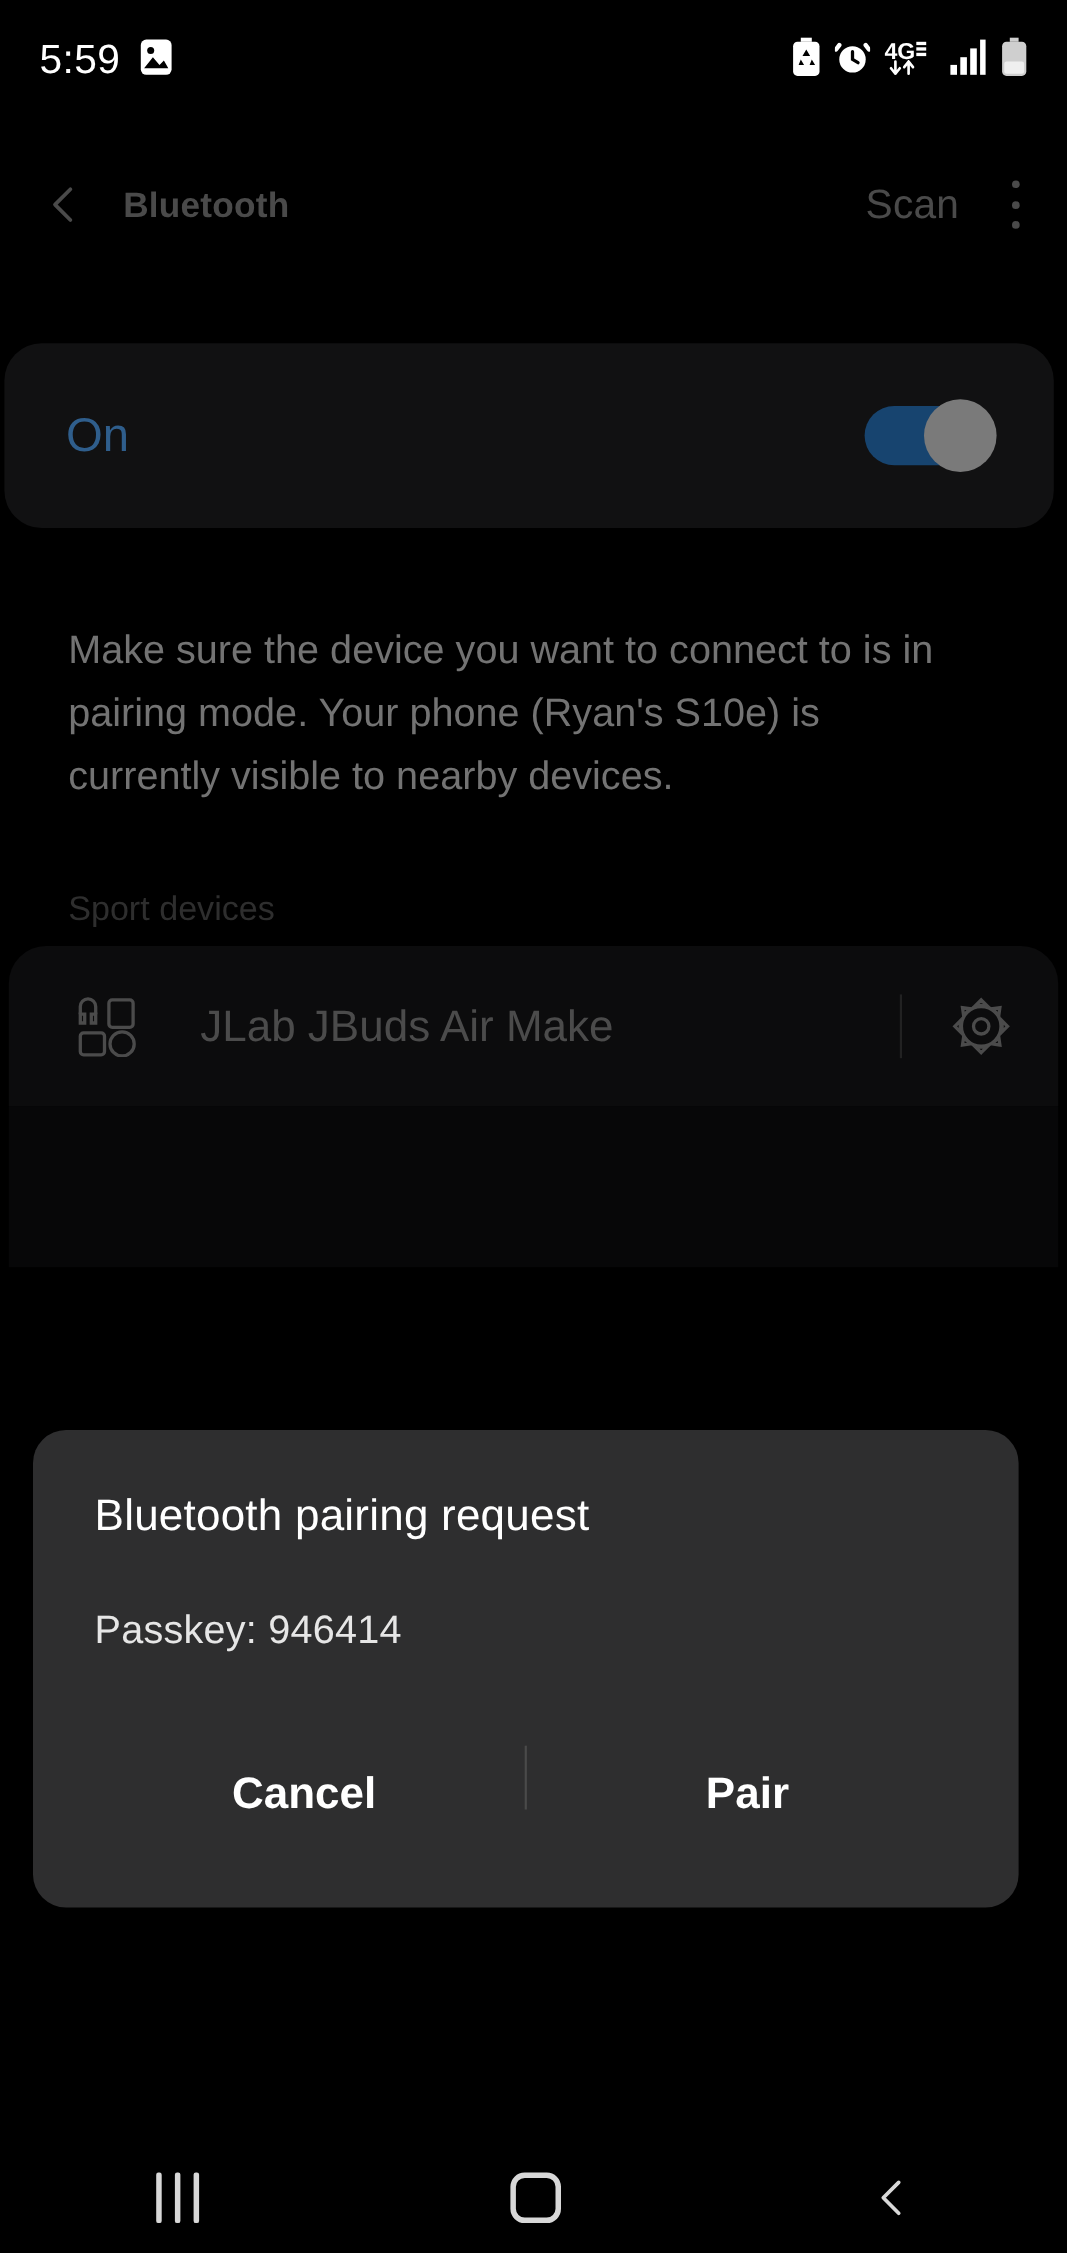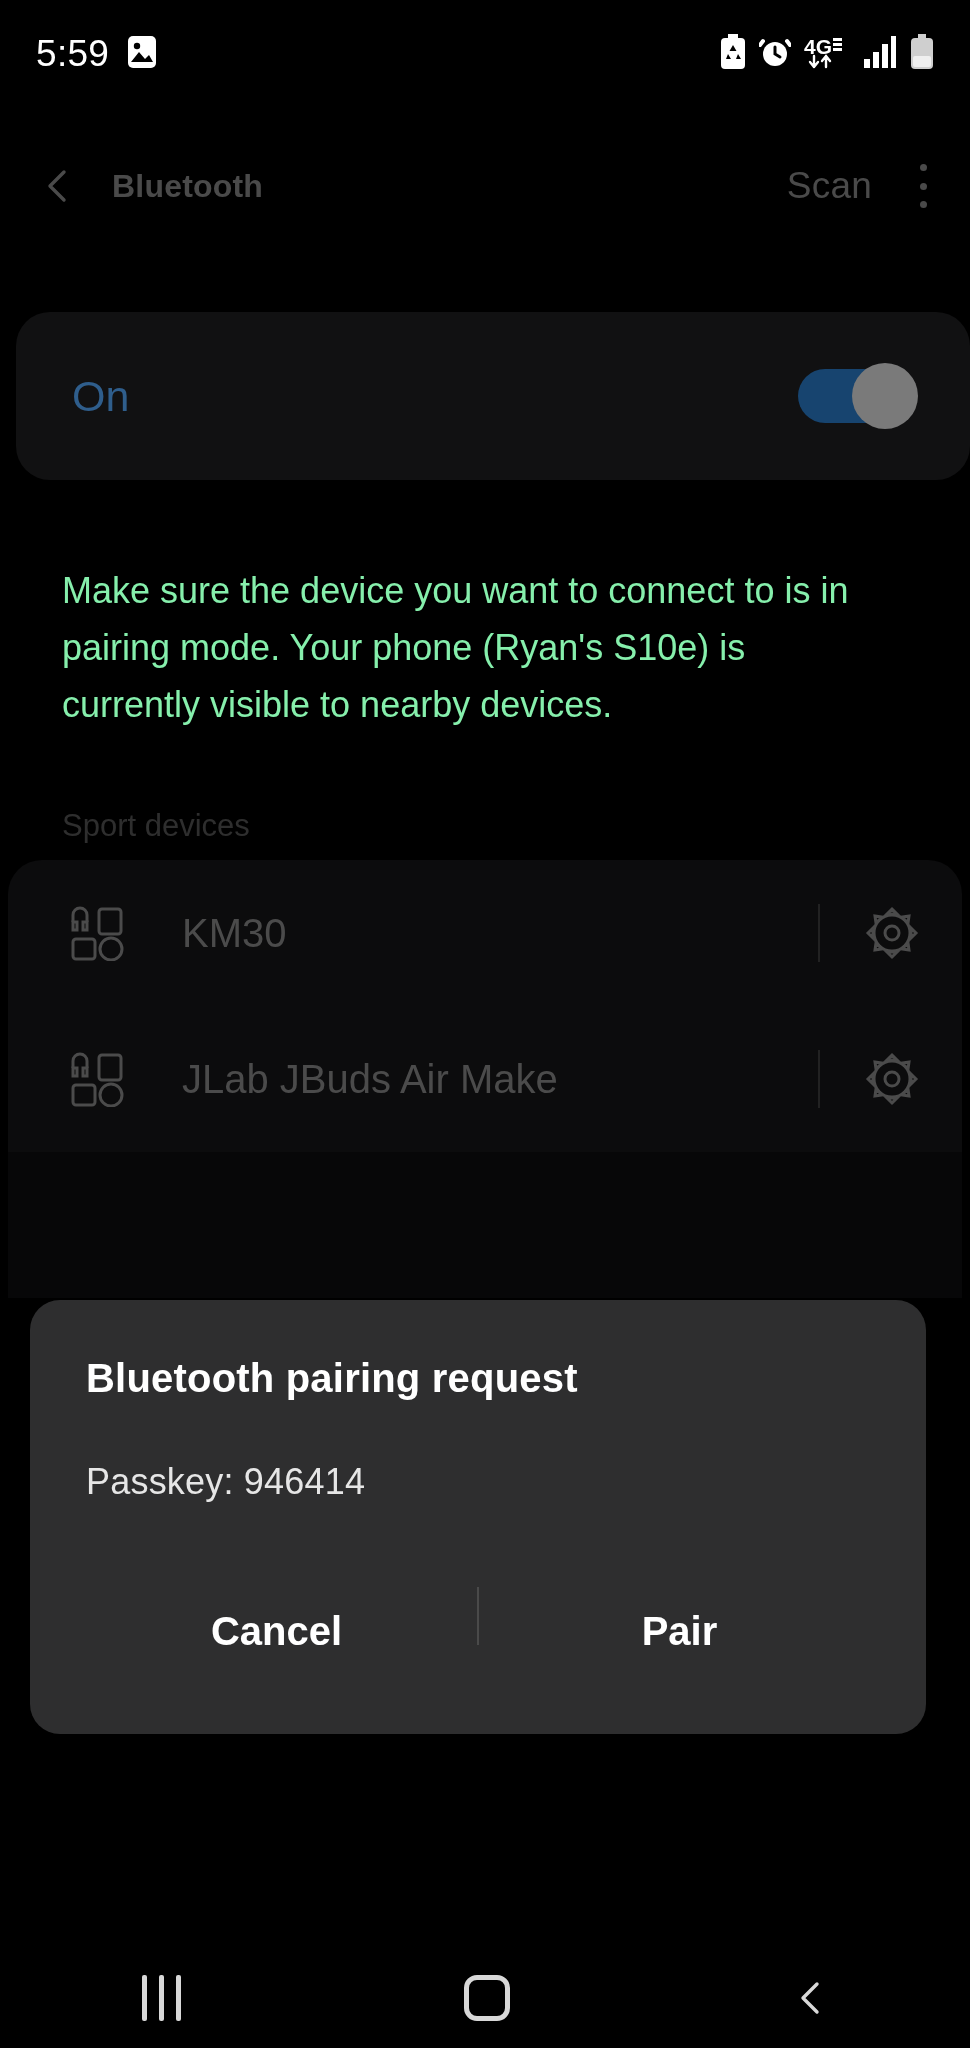--- a/index.html
+++ b/index.html
@@ -36,37 +36,37 @@
   }
   .appbar-spacer { flex:1; }
   .scan-btn { color:#4a4a4a; font-size:37px; letter-spacing:.2px; }
   .overflow-btn {
     margin-left:46px; width:10px; height:44px;
     display:flex; flex-direction:column; justify-content:space-between; align-items:center;
   }
   .overflow-btn i { display:block; width:7px; height:7px; border-radius:50%; background:#4a4a4a; }
 
   .switch-card {
-    position:absolute; top:312px; left:16px; width:954px; height:168px;
+    position:absolute; top:312px; left:4px; width:954px; height:168px;
     background:#111112; border-radius:34px;
     display:flex; align-items:center; padding:0 56px;
   }
   .switch-label { color:#2f5e8c; font-size:43px; }
   .switch-track {
     margin-left:auto; width:116px; height:54px; border-radius:27px;
     background:#17446f; position:relative;
   }
   .switch-thumb {
     position:absolute; top:-6px; right:-4px;
     width:66px; height:66px; border-radius:50%; background:#7a7a7a;
   }
 
   .hint {
     position:absolute; top:562px; left:62px; width:830px;
-    color:#86efac; font-size:36px; line-height:57px;
+    color:#737373; font-size:36px; line-height:57px;
   }
 
   .section-head {
     position:absolute; top:808px; left:62px;
     color:#2e2e2e; font-size:31px;
   }
 
   .device-list { position:absolute; top:860px; left:8px; width:954px; }
   .device-row {
     height:146px; display:flex; align-items:center;
@@ -77,21 +77,21 @@
   .dev-name { margin-left:56px; color:#4b4b4b; font-size:40px; }
   .dev-spacer { flex:1; }
   .dev-divider { width:2px; height:58px; background:#222; margin-right:44px; }
   .gear-icon { width:56px; height:56px; flex:none; }
   .dialog {
     position:absolute; left:30px; top:1300px; width:896px;
     background:#2e2e2f; border-radius:30px;
     padding:56px 0 30px 0;
   }
   .dlg-title {
-    color:#fff; font-size:40px; font-weight:700;
+    color:#fff; font-size:40px; font-weight:400;
     padding:0 56px; letter-spacing:.2px;
   }
   .dlg-line {
     color:#e6e6e6; font-size:36px; padding:0 56px;
     margin-top:60px; letter-spacing:.2px;
   }
   .dlg-actions {
     display:flex; align-items:flex-start; margin-top:84px;
     padding:0 46px 28px 46px;
   }
@@ -205,42 +205,20 @@
         <span class="dev-icon">
           <svg width="56" height="56" viewBox="0 0 56 56" fill="none" stroke="#4b4b4b" stroke-width="3">
             <path d="M3 17 V10 a7 7 0 0 1 14 0 V17"></path>
               <path d="M3 17 h4 v8 h-4 z"></path>
               <path d="M13 17 h4 v8 h-4 z"></path>
             <rect x="29" y="4" width="22" height="25" rx="3"></rect>
             <rect x="3" y="34" width="22" height="20" rx="3"></rect>
             <ellipse cx="41" cy="44" rx="11" ry="11"></ellipse>
           </svg>
         </span>
-        <span class="dev-name">KM30</span>
-        <span class="dev-spacer"></span>
-        <span class="dev-divider"></span>
-        <span class="gear-icon">
-          <svg width="56" height="56" viewBox="0 0 56 56" fill="none" stroke="#4b4b4b" stroke-width="3">
-            <circle cx="28" cy="28" r="7"></circle>
-            <path d="M28 4 l5 5 h-10 z M28 52 l5 -5 h-10 z M4 28 l5 -5 v10 z M52 28 l-5 -5 v10 z M11 11 l7 1 -6 6 z M45 45 l-7 -1 6 -6 z M45 11 l-1 7 -6 -6 z M11 45 l1 -7 6 6 z"></path>
-            <circle cx="28" cy="28" r="18"></circle>
-          </svg>
-        </span>
-      </div>
-      <div class="device-row">
-        <span class="dev-icon">
-          <svg width="56" height="56" viewBox="0 0 56 56" fill="none" stroke="#4b4b4b" stroke-width="3">
-            <path d="M3 17 V10 a7 7 0 0 1 14 0 V17"></path>
-              <path d="M3 17 h4 v8 h-4 z"></path>
-              <path d="M13 17 h4 v8 h-4 z"></path>
-            <rect x="29" y="4" width="22" height="25" rx="3"></rect>
-            <rect x="3" y="34" width="22" height="20" rx="3"></rect>
-            <ellipse cx="41" cy="44" rx="11" ry="11"></ellipse>
-          </svg>
-        </span>
         <span class="dev-name">JLab JBuds Air Make</span>
         <span class="dev-spacer"></span>
         <span class="dev-divider"></span>
         <span class="gear-icon">
           <svg width="56" height="56" viewBox="0 0 56 56" fill="none" stroke="#4b4b4b" stroke-width="3">
             <circle cx="28" cy="28" r="7"></circle>
             <path d="M28 4 l5 5 h-10 z M28 52 l5 -5 h-10 z M4 28 l5 -5 v10 z M52 28 l-5 -5 v10 z M11 11 l7 1 -6 6 z M45 45 l-7 -1 6 -6 z M45 11 l-1 7 -6 -6 z M11 45 l1 -7 6 6 z"></path>
             <circle cx="28" cy="28" r="18"></circle>
           </svg>
         </span>

